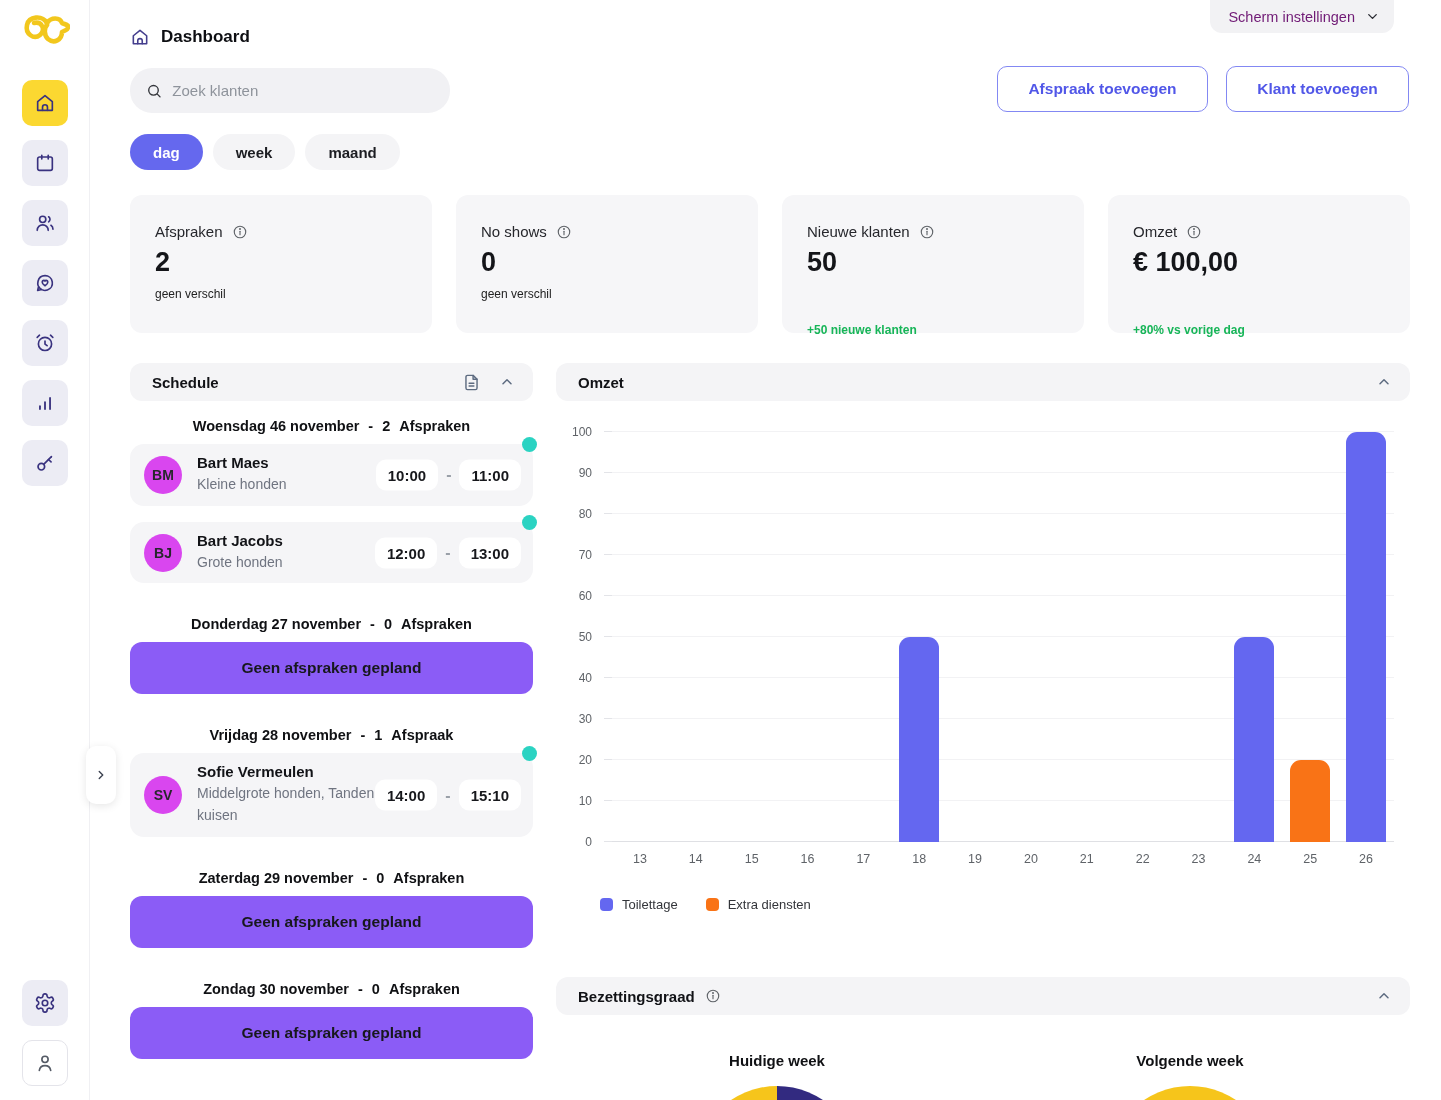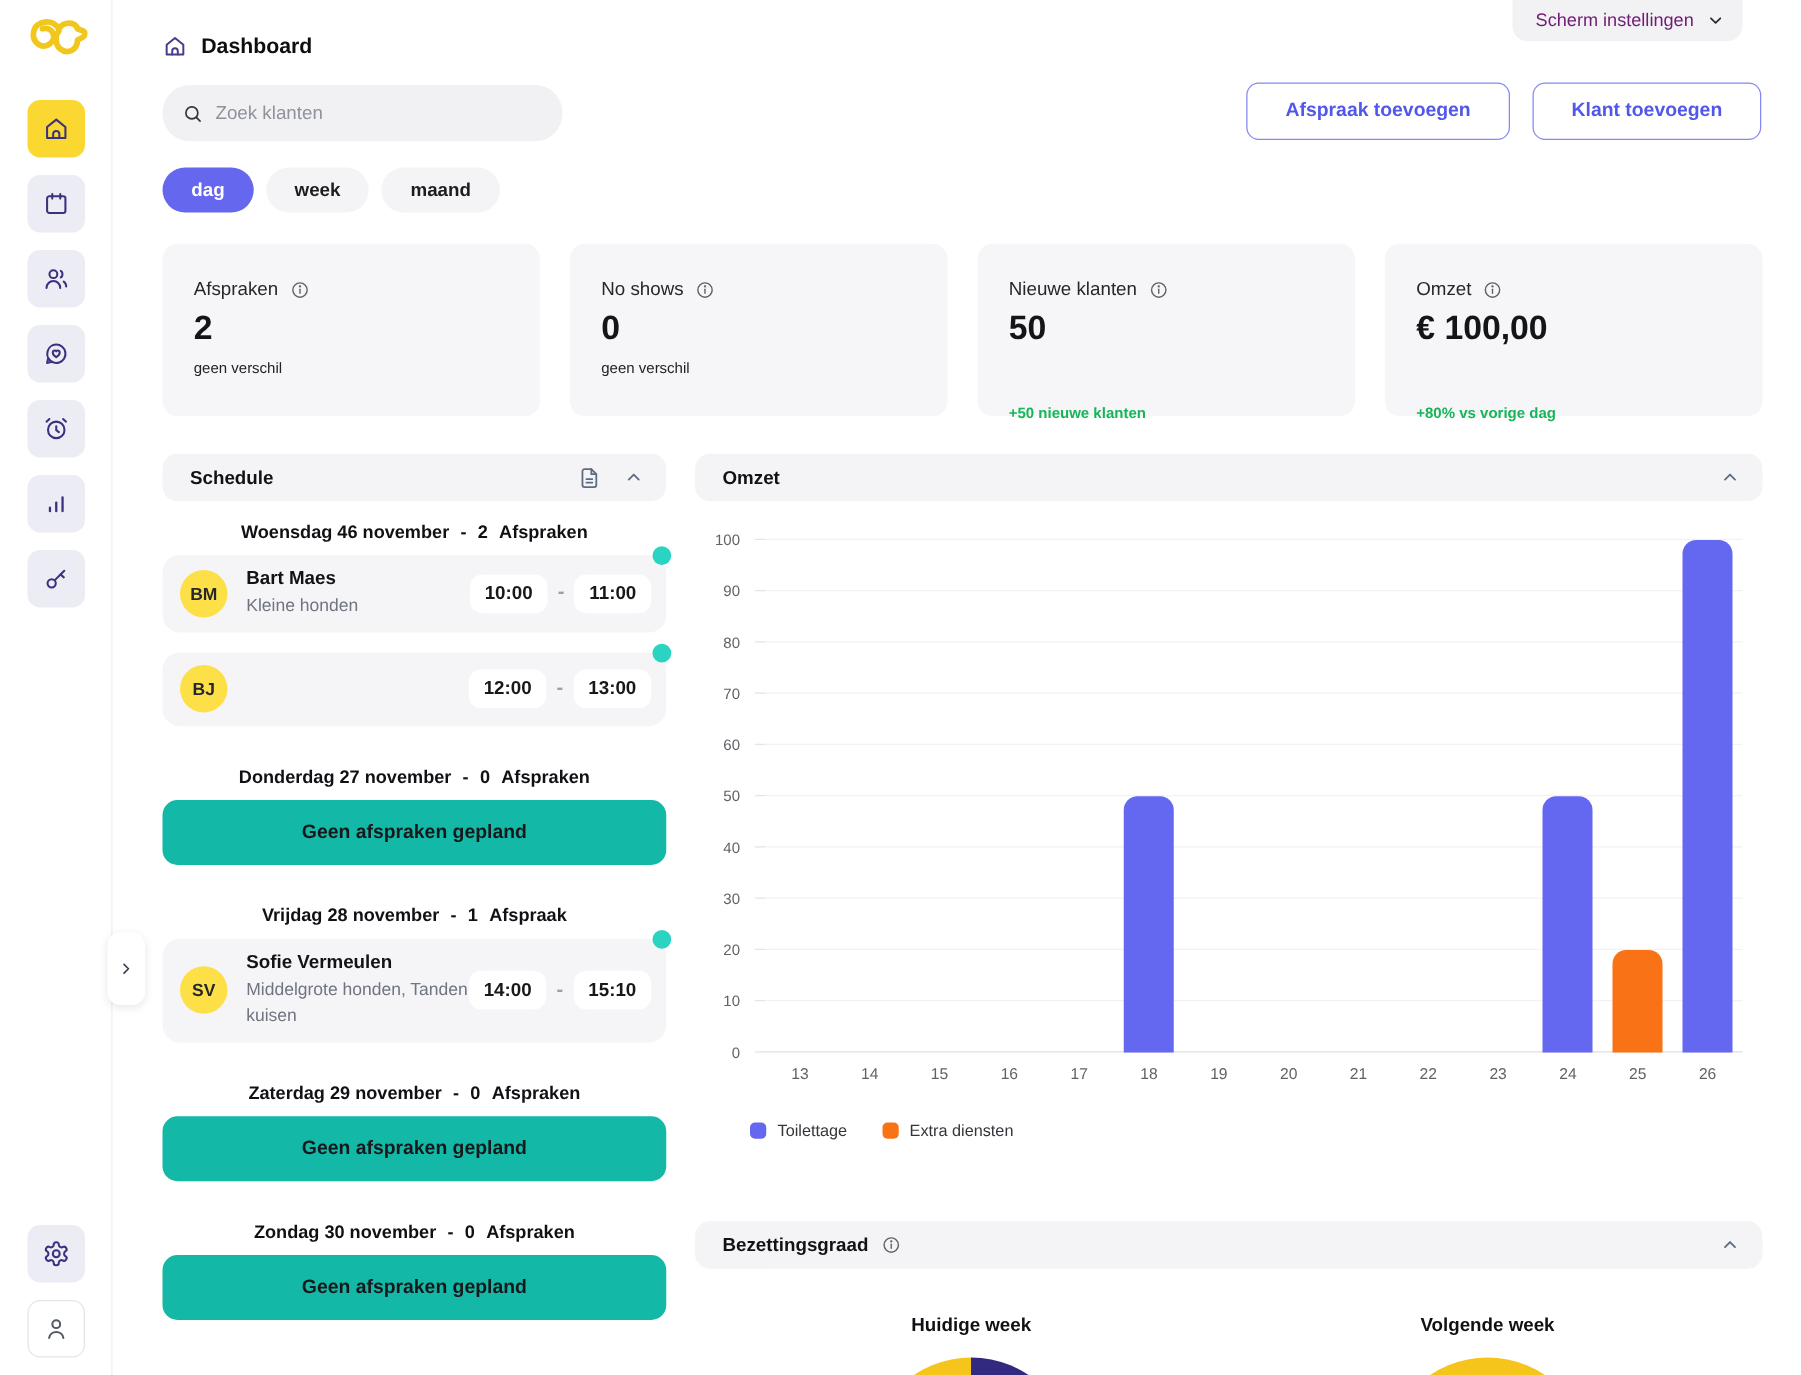--- a/index.html
+++ b/index.html
@@ -69,31 +69,31 @@
   .panel-head .ph-right { margin-left:auto; display:flex; align-items:center; gap:18px; }
 
   
   .schedule-list { position:absolute; left:130px; top:414px; width:403px; }
   .day-label { margin:33px 0 10px; display:flex; justify-content:center; align-items:center; gap:9px;
     font-size:14.5px; font-weight:700; color:#101114; }
   .schedule-list > .day-group:first-child .day-label { margin-top:4px; }
   .appt { position:relative; background:#f5f5f7; border-radius:14px; min-height:59px;
     display:flex; align-items:center; padding:10px 14px; cursor:pointer; }
   .appt + .appt { margin-top:16px; }
-  .avatar { width:38px; height:38px; border-radius:50%; background:#fde047; flex:none;
+  .avatar { width:38px; height:38px; border-radius:50%; background:#d946ef; flex:none;
     display:flex; align-items:center; justify-content:center; font-size:14px; font-weight:700; color:#26272c; }
   .appt-text { margin-left:15px; width:192px; }
   .appt-name { font-size:15px; font-weight:700; color:#121317; }
   .appt-service { font-size:14px; color:#6f7480; margin-top:3px; line-height:1.55; }
   .appt-times { position:absolute; right:12px; top:50%; transform:translateY(-50%);
     display:flex; align-items:center; gap:8px; }
   .time-pill { background:#fff; border-radius:10px; padding:7px 12px; font-size:15px; font-weight:700; color:#17181c; }
   .time-dash { color:#9aa0a8; font-weight:600; }
   .status-dot { position:absolute; top:-7px; right:-4px; width:15px; height:15px; border-radius:50%; background:#2bd3c2; }
-  .empty-card { background:#14b8a6; border-radius:12px; height:52px; display:flex; align-items:center;
+  .empty-card { background:#8b5cf6; border-radius:12px; height:52px; display:flex; align-items:center;
     justify-content:center; font-size:15.5px; font-weight:700; color:#17181c; }
 
   
   .chart-area { position:absolute; left:556px; top:432px; width:854px; height:470px; }
   .y-labels { position:absolute; left:0; top:0; width:46px; height:410px; }
   .ytick { position:absolute; right:10px; width:36px; text-align:right; font-size:12px; color:#5f6368; }
   .plot { position:absolute; left:56px; top:0; width:782px; height:410px; }
   .gridline { position:absolute; left:0; right:0; height:1px; background:#f2f2f4; }
   .gridline--base { background:#dfe0e4; }
   .tickmark { position:absolute; left:-8px; width:8px; height:1px; background:#e3e4e8; }
@@ -299,20 +299,24 @@
         </div>
         <div class="appt-times">
           <span class="time-pill">10:00</span>
           <span class="time-dash">-</span>
           <span class="time-pill">11:00</span>
         </div>
         <span class="status-dot"></span>
       </div>
       <div class="appt">
         <div class="avatar">BJ</div>
+        <div class="appt-text">
+          <div class="appt-name">Bart Jacobs</div>
+          <div class="appt-service">Grote honden</div>
+        </div>
         <div class="appt-times">
           <span class="time-pill">12:00</span>
           <span class="time-dash">-</span>
           <span class="time-pill">13:00</span>
         </div>
         <span class="status-dot"></span>
       </div>
     </div>
     <div class="day-group">
       <div class="day-label">

